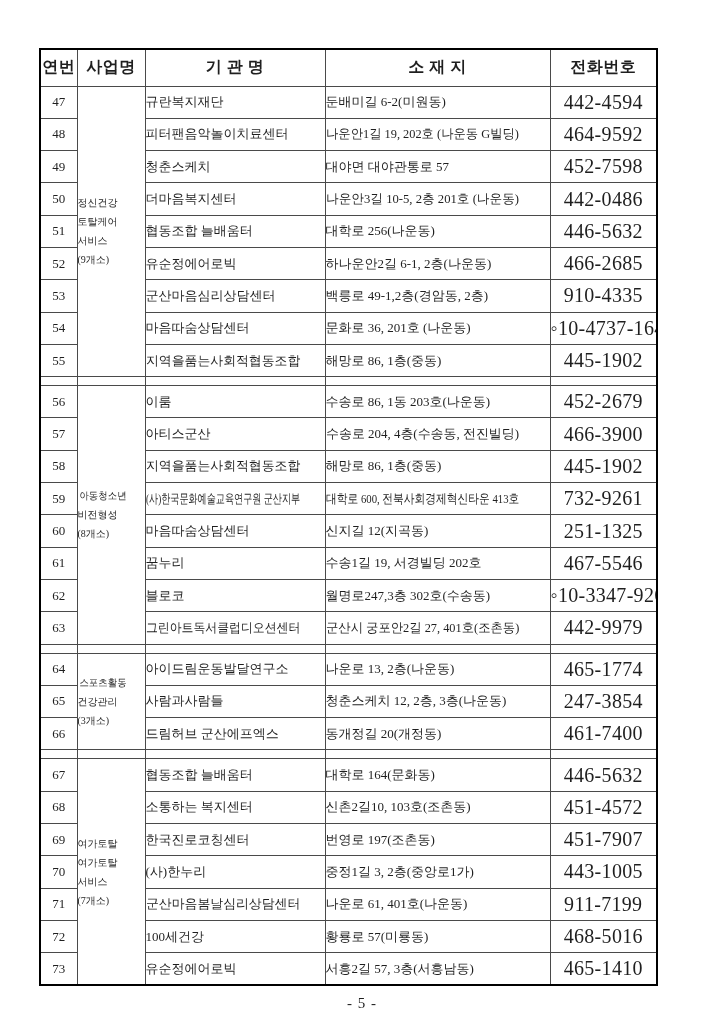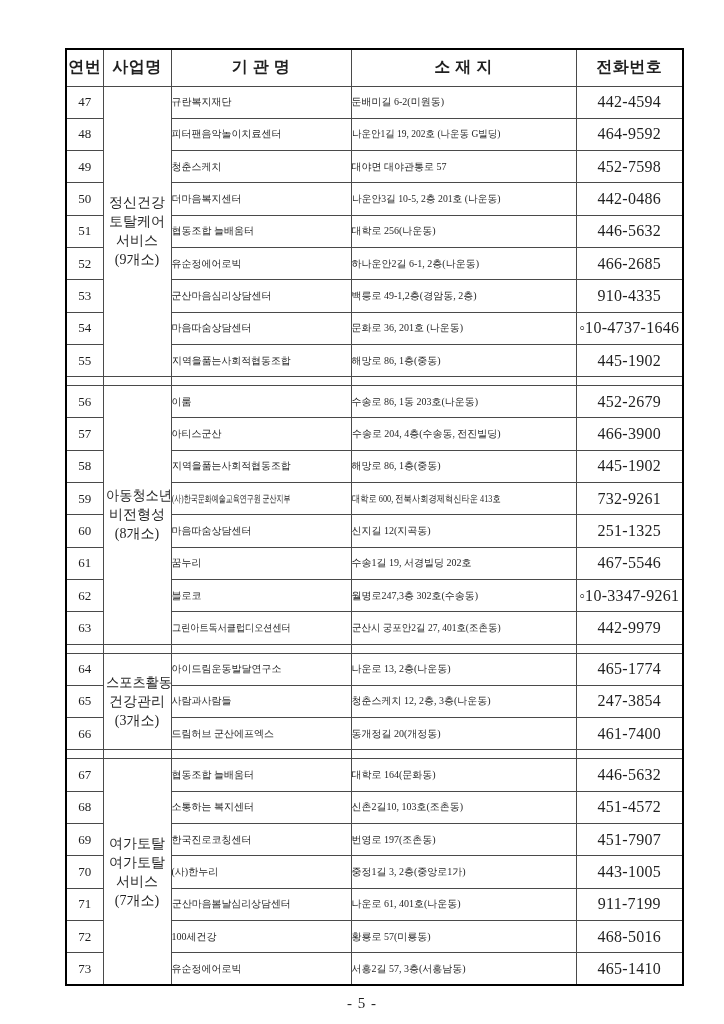--- a/index.html
+++ b/index.html
@@ -16,21 +16,21 @@
   }
   .page{
     position:relative;
     width:724px;
     height:1024px;
     background:var(--bg);
     overflow:hidden;
   }
   table.org-table{
     position:absolute;
-    left:65px;
+    left:39px;
     top:48px;
     width:617px;
     border-collapse:collapse;
     table-layout:fixed;
     border:2px solid var(--border-outer);
   }
   table.org-table th,
   table.org-table td{
     border:1px solid var(--border);
     padding:0;
@@ -46,33 +46,32 @@
     font-weight:600;
     text-align:center;
     letter-spacing:0.5px;
     white-space:nowrap;
   }
   td.cell-no{
     text-align:center;
     font-size:13px;
   }
   td.cell-biz{
-    text-align:center;
-    font-size:14px;
+    font-size:10px;
     line-height:19px;
     padding:0 1px;
   }
   td.cell-inst,td.cell-addr{
     text-align:left;
     padding:0 6px;
-    font-size:10px;
+    font-size:13px;
   }
   td.cell-phone{
     text-align:center;
-    font-size:16px;
+    font-size:20px;
     letter-spacing:0.3px;
     white-space:nowrap;
   }
   .fit{
     display:inline-block;
     white-space:nowrap;
     transform-origin:left center;
   }
   .fit-center{
     display:inline-block;

